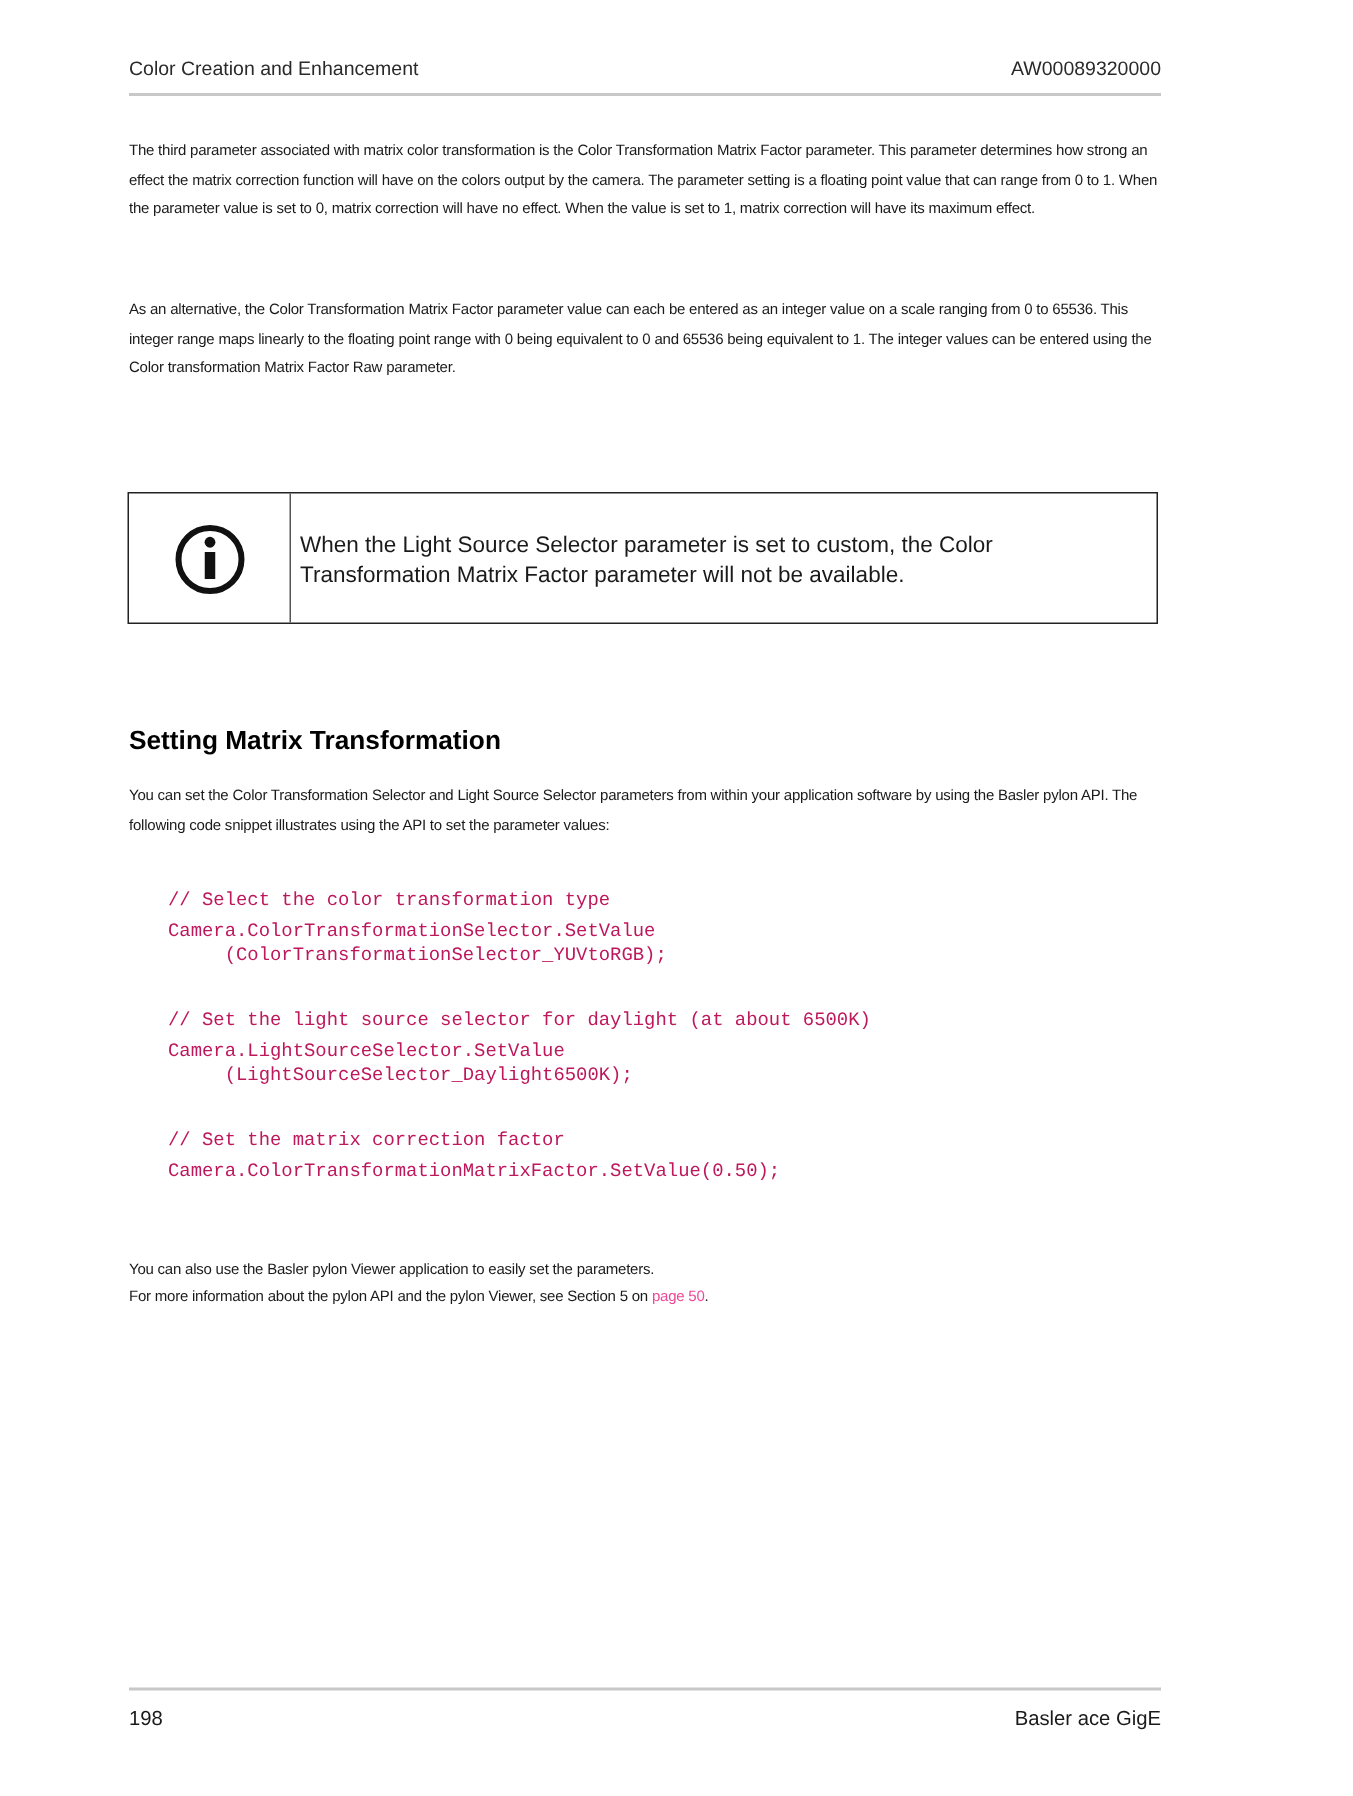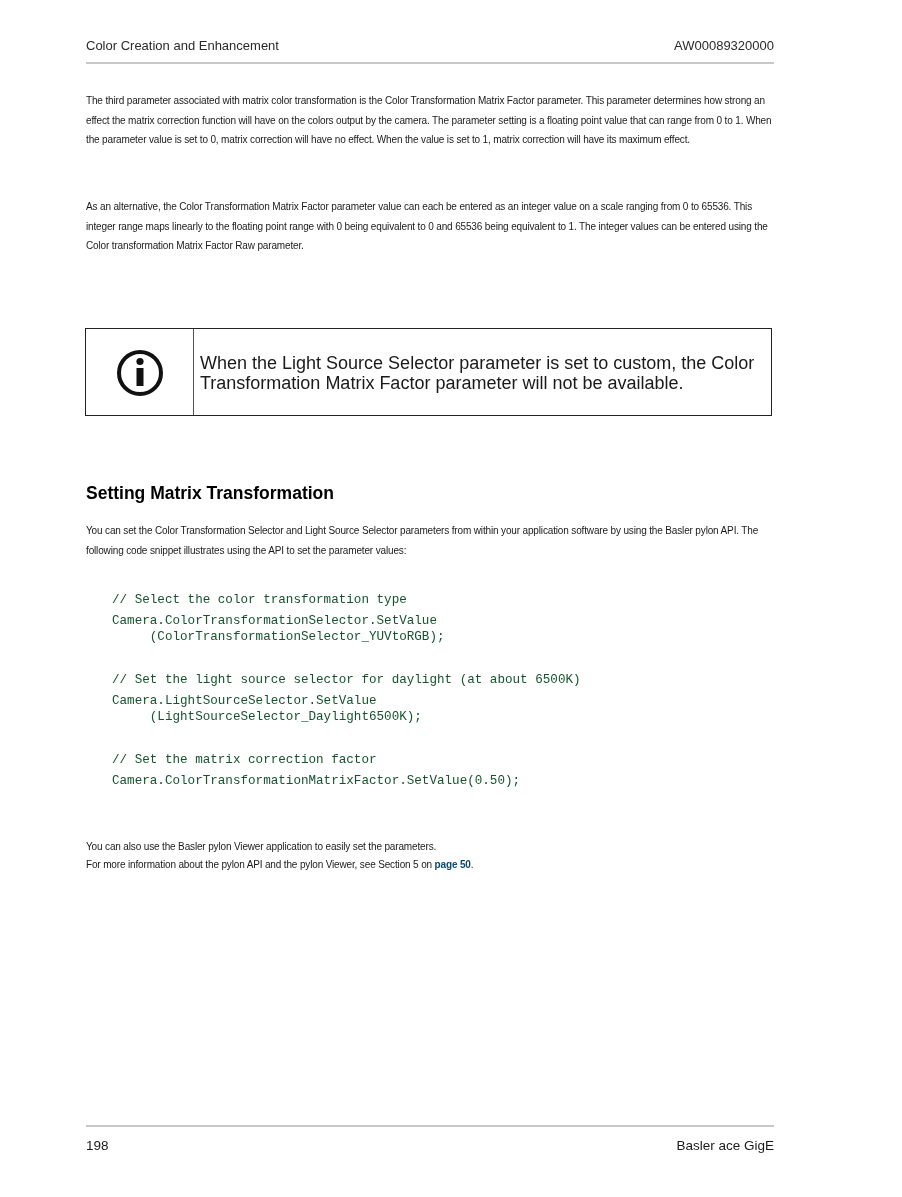--- a/index.html
+++ b/index.html
@@ -10,27 +10,27 @@
   .hdr { position: absolute; left: 86px; top: 38px; width: 688px; font-size: 13px; color: #2a2a2a; }
   .hdr .l { position: absolute; left: 0; top: 0; }
   .hdr .r { position: absolute; right: 0; top: 0; }
   .rule { position: absolute; left: 86px; width: 688px; height: 2px; background: #c8c8c8; }
 
   .para { position: absolute; left: 86px; width: 690px; font-size: 10px; line-height: 19.6px; color: #1a1a1a; letter-spacing: -0.15px; }
 
   .note { position: absolute; left: 85px; top: 328px; width: 687px; height: 88px; border: 1.5px solid #222; box-sizing: border-box; }
   .note .ic { position: absolute; left: 0; top: 0; width: 107px; height: 100%; border-right: 1px solid #555; }
   .note .ic svg { position: absolute; left: 30px; top: 20px; }
-  .note .txt { position: absolute; left: 114px; top: 25px; width: 560px; font-size: 18px; line-height: 19.6px; color: #1a1a1a; }
+  .note .txt { position: absolute; left: 114px; top: 25px; width: 560px; font-size: 15px; line-height: 19.6px; color: #1a1a1a; }
 
   .h2 { position: absolute; left: 86px; top: 483px; font-size: 17.5px; font-weight: bold; color: #000000; }
 
-  .code { position: absolute; left: 112px; font-family: "Liberation Mono", monospace; font-size: 12.6px; color: #14532d; white-space: pre; line-height: 16px; }
+  .code { position: absolute; left: 112px; font-family: "Liberation Mono", monospace; font-size: 12.6px; color: #be185d; white-space: pre; line-height: 16px; }
 
-  .link { color: #0c4a6e; font-weight: bold; }
+  .link { color: #ec4899; }
 
   .ftr { position: absolute; left: 86px; top: 1138px; width: 688px; font-size: 13.5px; color: #1a1a1a; }
   .ftr .l { position: absolute; left: 0; top: 0; }
   .ftr .r { position: absolute; right: 0; top: 0; }
 </style>
 </head>
 <body>
 
 <div class="page">
 

